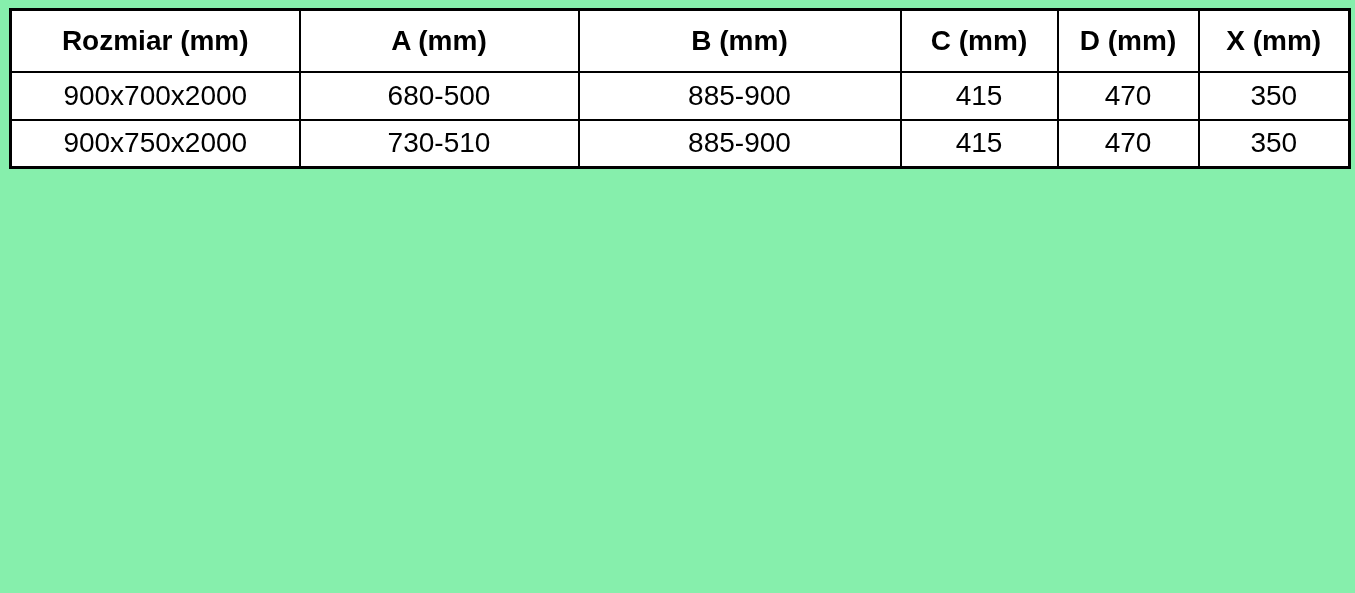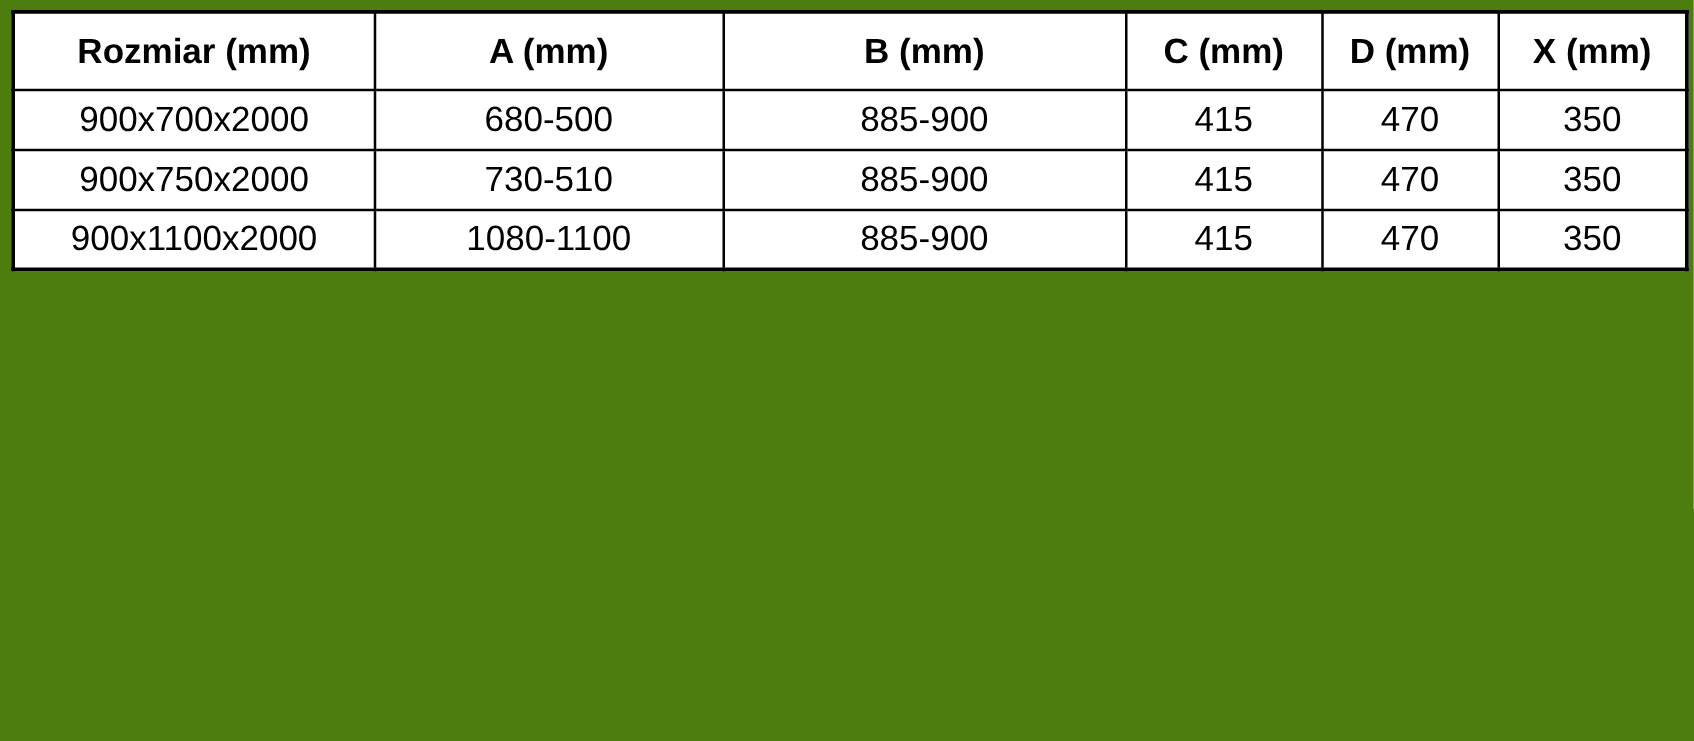--- a/index.html
+++ b/index.html
@@ -4,21 +4,21 @@
 <style>
   html, body {
     margin: 0;
     padding: 0;
     background: #ffffff;
     font-family: "Liberation Sans", sans-serif;
   }
   .page {
     width: 1355px;
     height: 593px;
-    background: #4d7c0f;
+    background: #86efac;
     box-sizing: border-box;
     padding: 8px 0 0 9px;
   }
   table.size-table {
     border-collapse: collapse;
     table-layout: fixed;
     width: 1339px;
     border: 3px solid #000000;
     background: #ffffff;
   }
@@ -77,23 +77,15 @@
           <td>350</td>
         </tr>
         <tr>
           <td>900x750x2000</td>
           <td>730-510</td>
           <td>885-900</td>
           <td>415</td>
           <td>470</td>
           <td>350</td>
         </tr>
-        <tr>
-          <td>900x1100x2000</td>
-          <td>1080-1100</td>
-          <td>885-900</td>
-          <td>415</td>
-          <td>470</td>
-          <td>350</td>
-        </tr>
       </tbody>
   </table>
 </div>
 
 </body></html>

